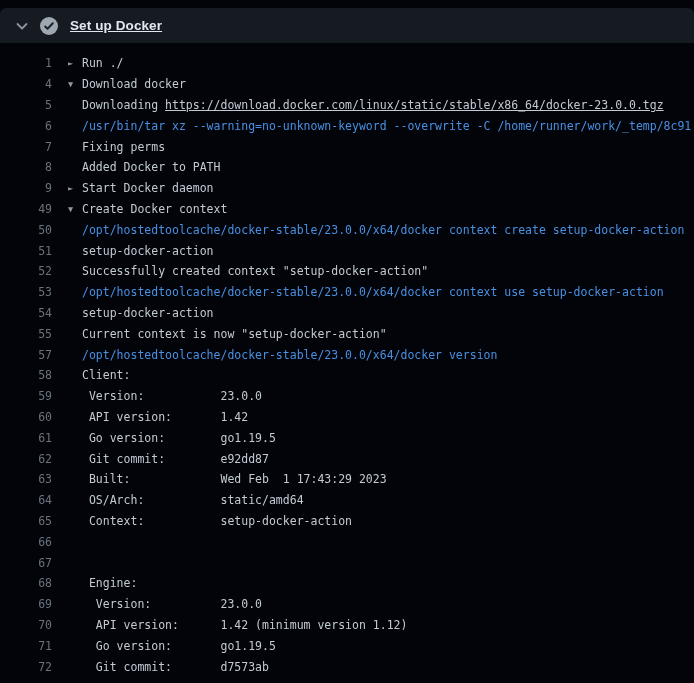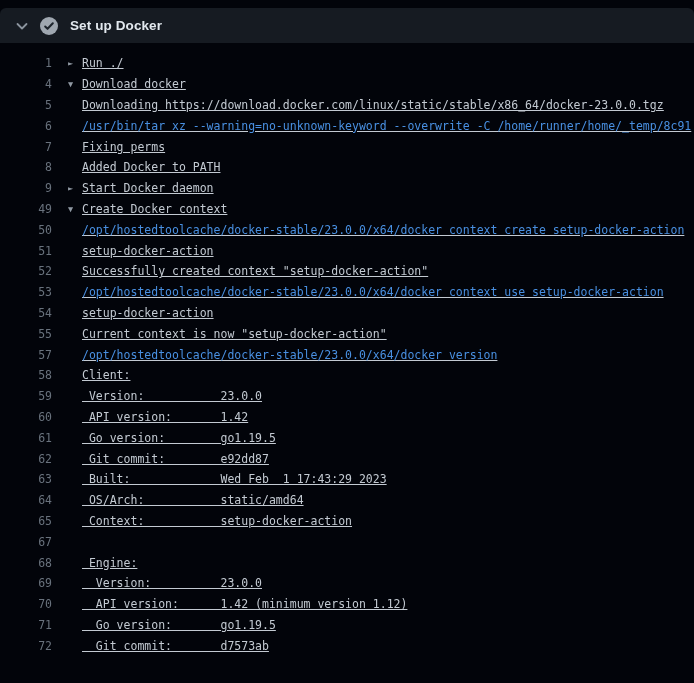--- a/index.html
+++ b/index.html
@@ -19,41 +19,42 @@
     padding-left: 14px;
   }
   .chev { display: flex; align-items: center; cursor: pointer; }
   .status-ic { display: flex; align-items: center; margin-left: 10px; }
   .step-title {
     margin-left: 12px;
     color: #e2e8ee;
     font-size: 13.5px;
     font-weight: 600;
     letter-spacing: .1px;
+    text-decoration: underline;
   }
   .log {
     padding-top: 10px;
     font-family: "DejaVu Sans Mono", "Liberation Mono", monospace;
     font-size: 11.5px;
   }
   .row {
     height: 20.8px;
     display: flex;
     align-items: center;
     overflow: hidden;
     white-space: pre;
   }
   .num {
     width: 52px;
     flex-shrink: 0;
     text-align: right;
     color: #69727d;
     cursor: pointer;
   }
-  .body { white-space: pre; color: #c3cad2; text-decoration: underline; }
+  .body { white-space: pre; color: #c3cad2; }
   .row.plain .body { padding-left: 30px; }
   .row.group { cursor: pointer; }
   .row.group .body { padding-left: 0; }
   .arrow {
     display: inline-block;
     width: 30px;
     padding-left: 16px;
     font-size: 8.5px;
     color: #9099a3;
     vertical-align: 1px;
@@ -76,39 +77,40 @@
       <path d="M4.6 8.4l2.1 2.1 4.7-4.9" stroke="#1d242c" stroke-width="1.8" fill="none" stroke-linecap="round" stroke-linejoin="round"></path>
     </svg>
   </span>
   <span class="step-title">Set up Docker</span>
 </div>
 
 <div class="log" id="log-lines">
     <div class="row group"><span class="num">1</span><span class="body"><span class="arrow">►</span><span>Run ./</span></span></div>
     <div class="row group"><span class="num">4</span><span class="body"><span class="arrow">▼</span><span>Download docker</span></span></div>
     <div class="row plain"><span class="num">5</span><span class="body"><span>Downloading </span><span class="lnk">https://download.docker.com/linux/static/stable/x86_64/docker-23.0.0.tgz</span></span></div>
-    <div class="row plain"><span class="num">6</span><span class="body"><span class="cmd">/usr/bin/tar xz --warning=no-unknown-keyword --overwrite -C /home/runner/home/_temp/8c91</span></span></div>
+    <div class="row plain"><span class="num">6</span><span class="body"><span class="cmd">/usr/bin/tar xz --warning=no-unknown-keyword --overwrite -C /home/runner/work/_temp/8c91</span></span></div>
     <div class="row plain"><span class="num">7</span><span class="body"><span>Fixing perms</span></span></div>
     <div class="row plain"><span class="num">8</span><span class="body"><span>Added Docker to PATH</span></span></div>
     <div class="row group"><span class="num">9</span><span class="body"><span class="arrow">►</span><span>Start Docker daemon</span></span></div>
     <div class="row group"><span class="num">49</span><span class="body"><span class="arrow">▼</span><span>Create Docker context</span></span></div>
     <div class="row plain"><span class="num">50</span><span class="body"><span class="cmd">/opt/hostedtoolcache/docker-stable/23.0.0/x64/docker context create setup-docker-action</span></span></div>
     <div class="row plain"><span class="num">51</span><span class="body"><span>setup-docker-action</span></span></div>
     <div class="row plain"><span class="num">52</span><span class="body"><span>Successfully created context "setup-docker-action"</span></span></div>
     <div class="row plain"><span class="num">53</span><span class="body"><span class="cmd">/opt/hostedtoolcache/docker-stable/23.0.0/x64/docker context use setup-docker-action</span></span></div>
     <div class="row plain"><span class="num">54</span><span class="body"><span>setup-docker-action</span></span></div>
     <div class="row plain"><span class="num">55</span><span class="body"><span>Current context is now "setup-docker-action"</span></span></div>
     <div class="row plain"><span class="num">57</span><span class="body"><span class="cmd">/opt/hostedtoolcache/docker-stable/23.0.0/x64/docker version</span></span></div>
     <div class="row plain"><span class="num">58</span><span class="body"><span>Client:</span></span></div>
     <div class="row plain"><span class="num">59</span><span class="body"><span> Version:           23.0.0</span></span></div>
     <div class="row plain"><span class="num">60</span><span class="body"><span> API version:       1.42</span></span></div>
     <div class="row plain"><span class="num">61</span><span class="body"><span> Go version:        go1.19.5</span></span></div>
     <div class="row plain"><span class="num">62</span><span class="body"><span> Git commit:        e92dd87</span></span></div>
     <div class="row plain"><span class="num">63</span><span class="body"><span> Built:             Wed Feb  1 17:43:29 2023</span></span></div>
     <div class="row plain"><span class="num">64</span><span class="body"><span> OS/Arch:           static/amd64</span></span></div>
     <div class="row plain"><span class="num">65</span><span class="body"><span> Context:           setup-docker-action</span></span></div>
+    <div class="row plain"><span class="num">66</span><span class="body"><span></span></span></div>
     <div class="row plain"><span class="num">67</span></div>
     <div class="row plain"><span class="num">68</span><span class="body"><span> Engine:</span></span></div>
     <div class="row plain"><span class="num">69</span><span class="body"><span>  Version:          23.0.0</span></span></div>
     <div class="row plain"><span class="num">70</span><span class="body"><span>  API version:      1.42 (minimum version 1.12)</span></span></div>
     <div class="row plain"><span class="num">71</span><span class="body"><span>  Go version:       go1.19.5</span></span></div>
     <div class="row plain"><span class="num">72</span><span class="body"><span>  Git commit:       d7573ab</span></span></div>
   </div>
 
 </body></html>

